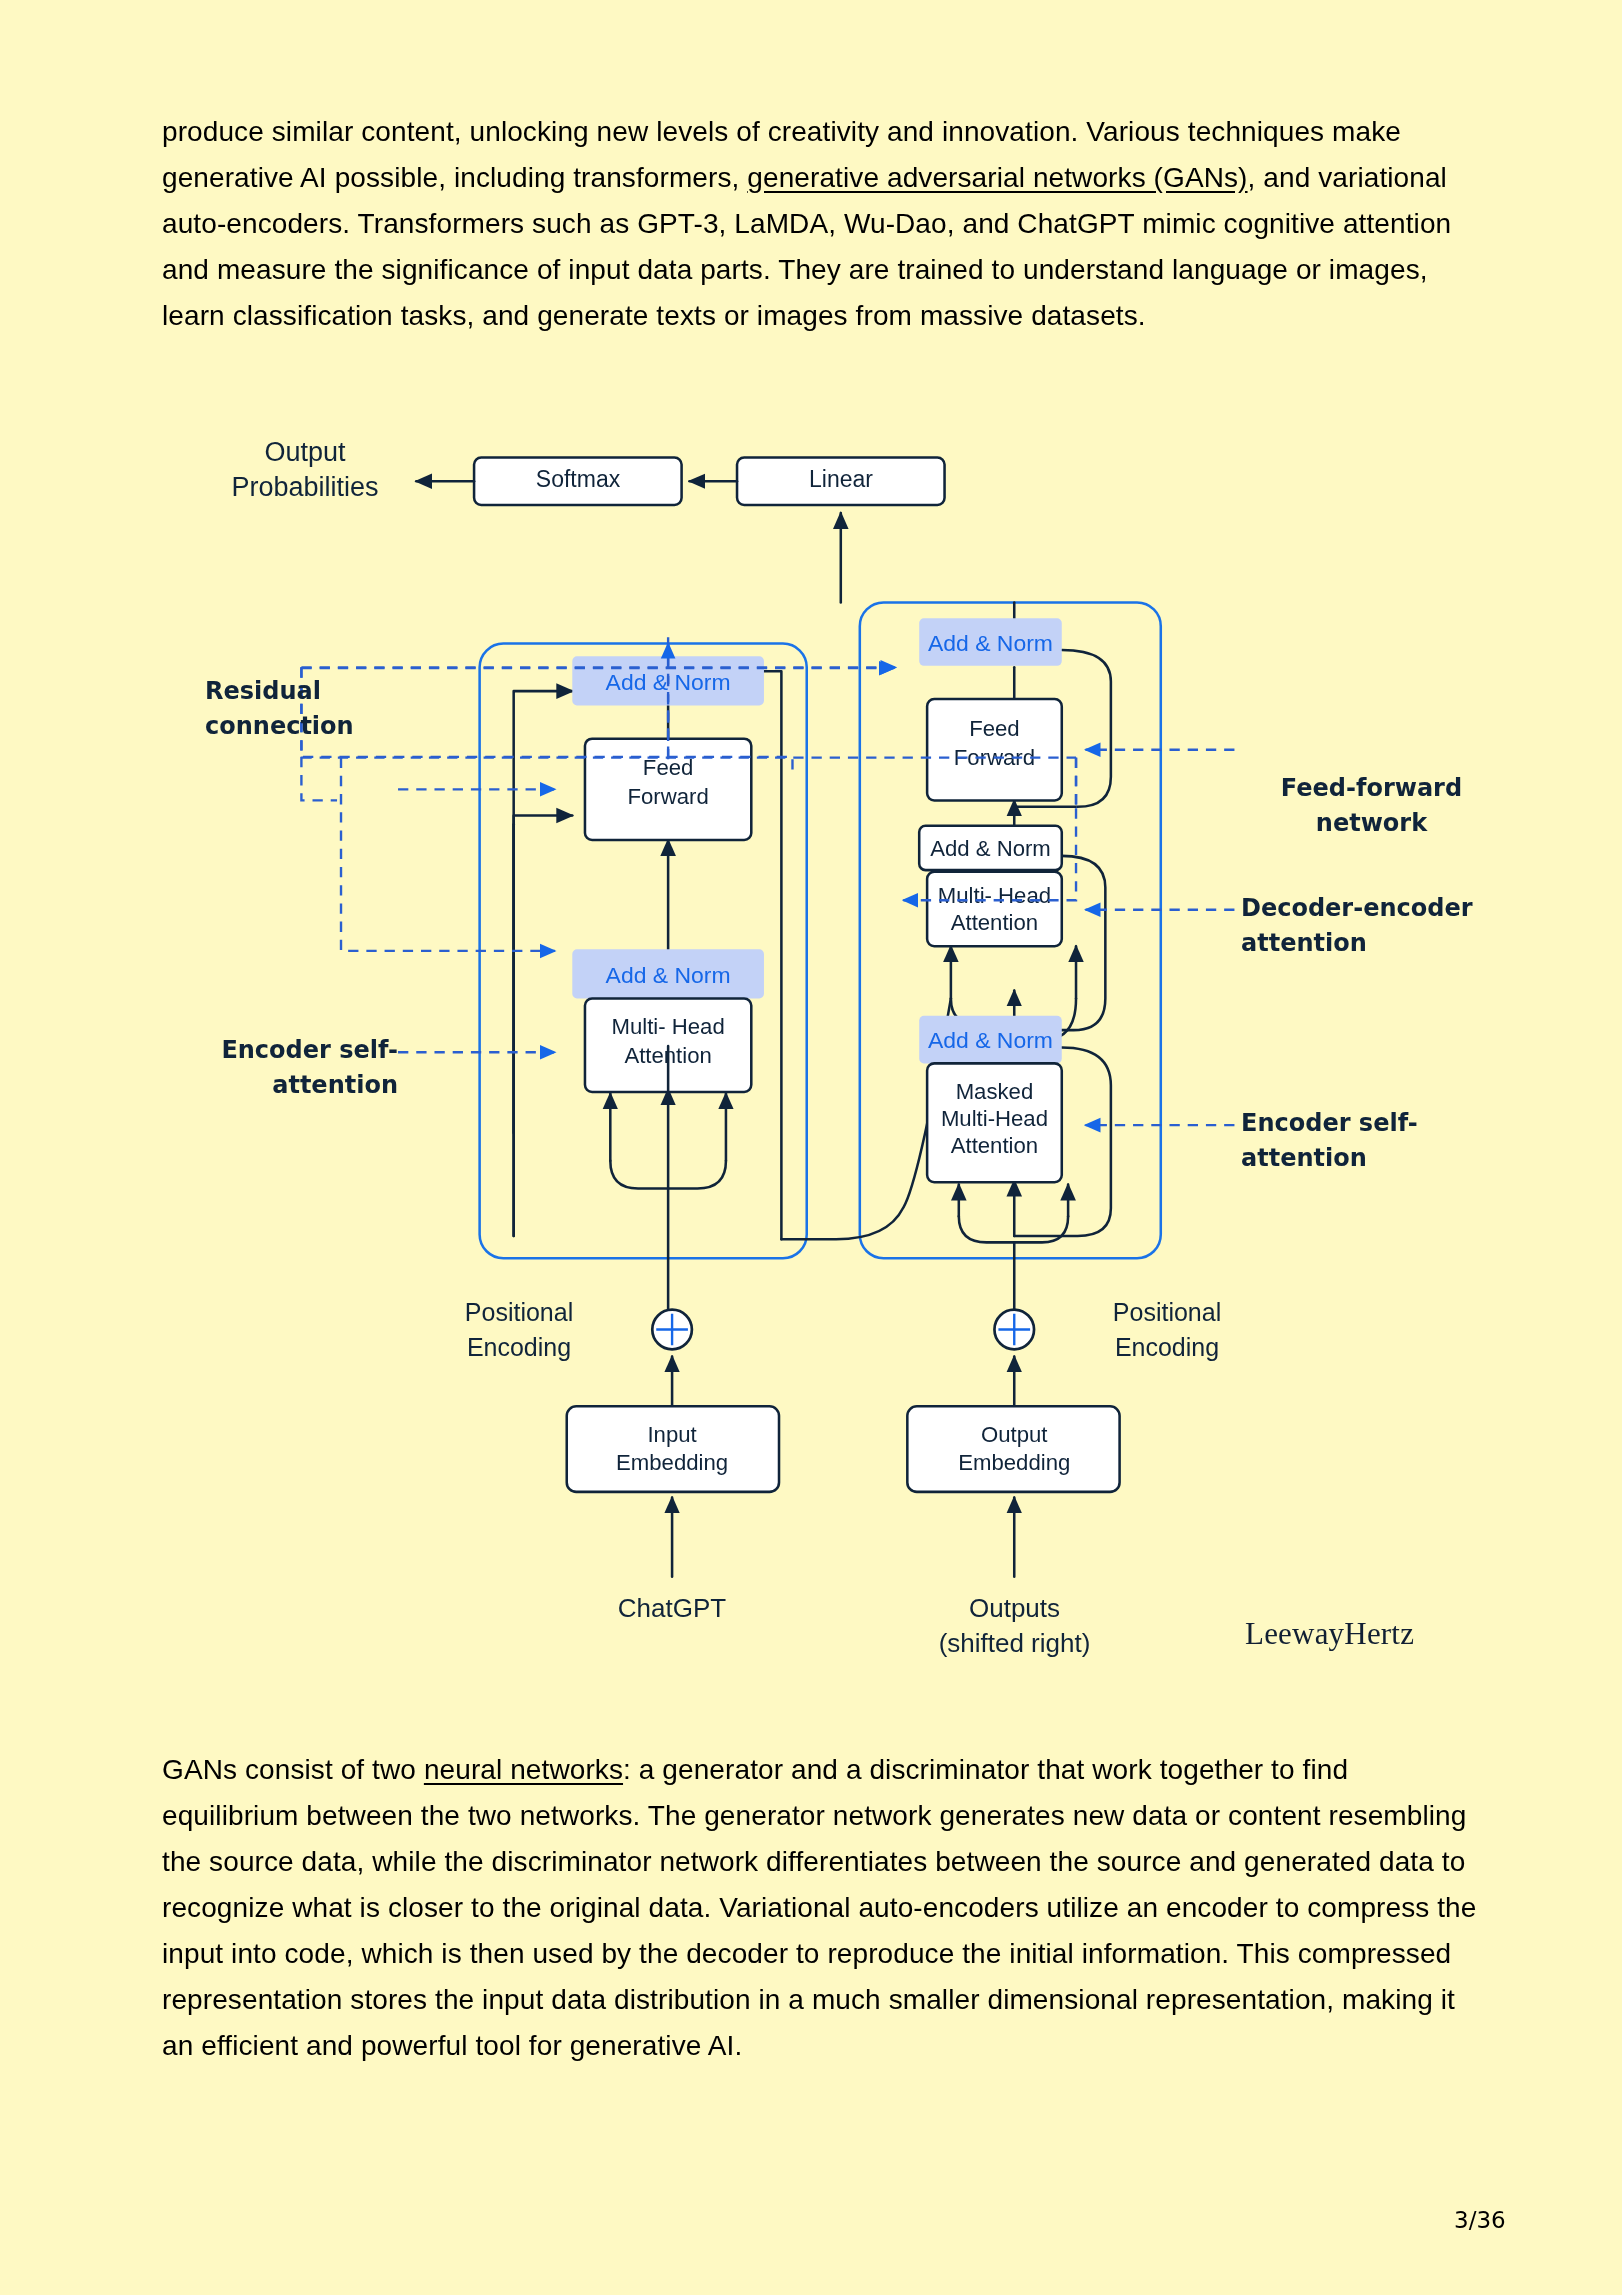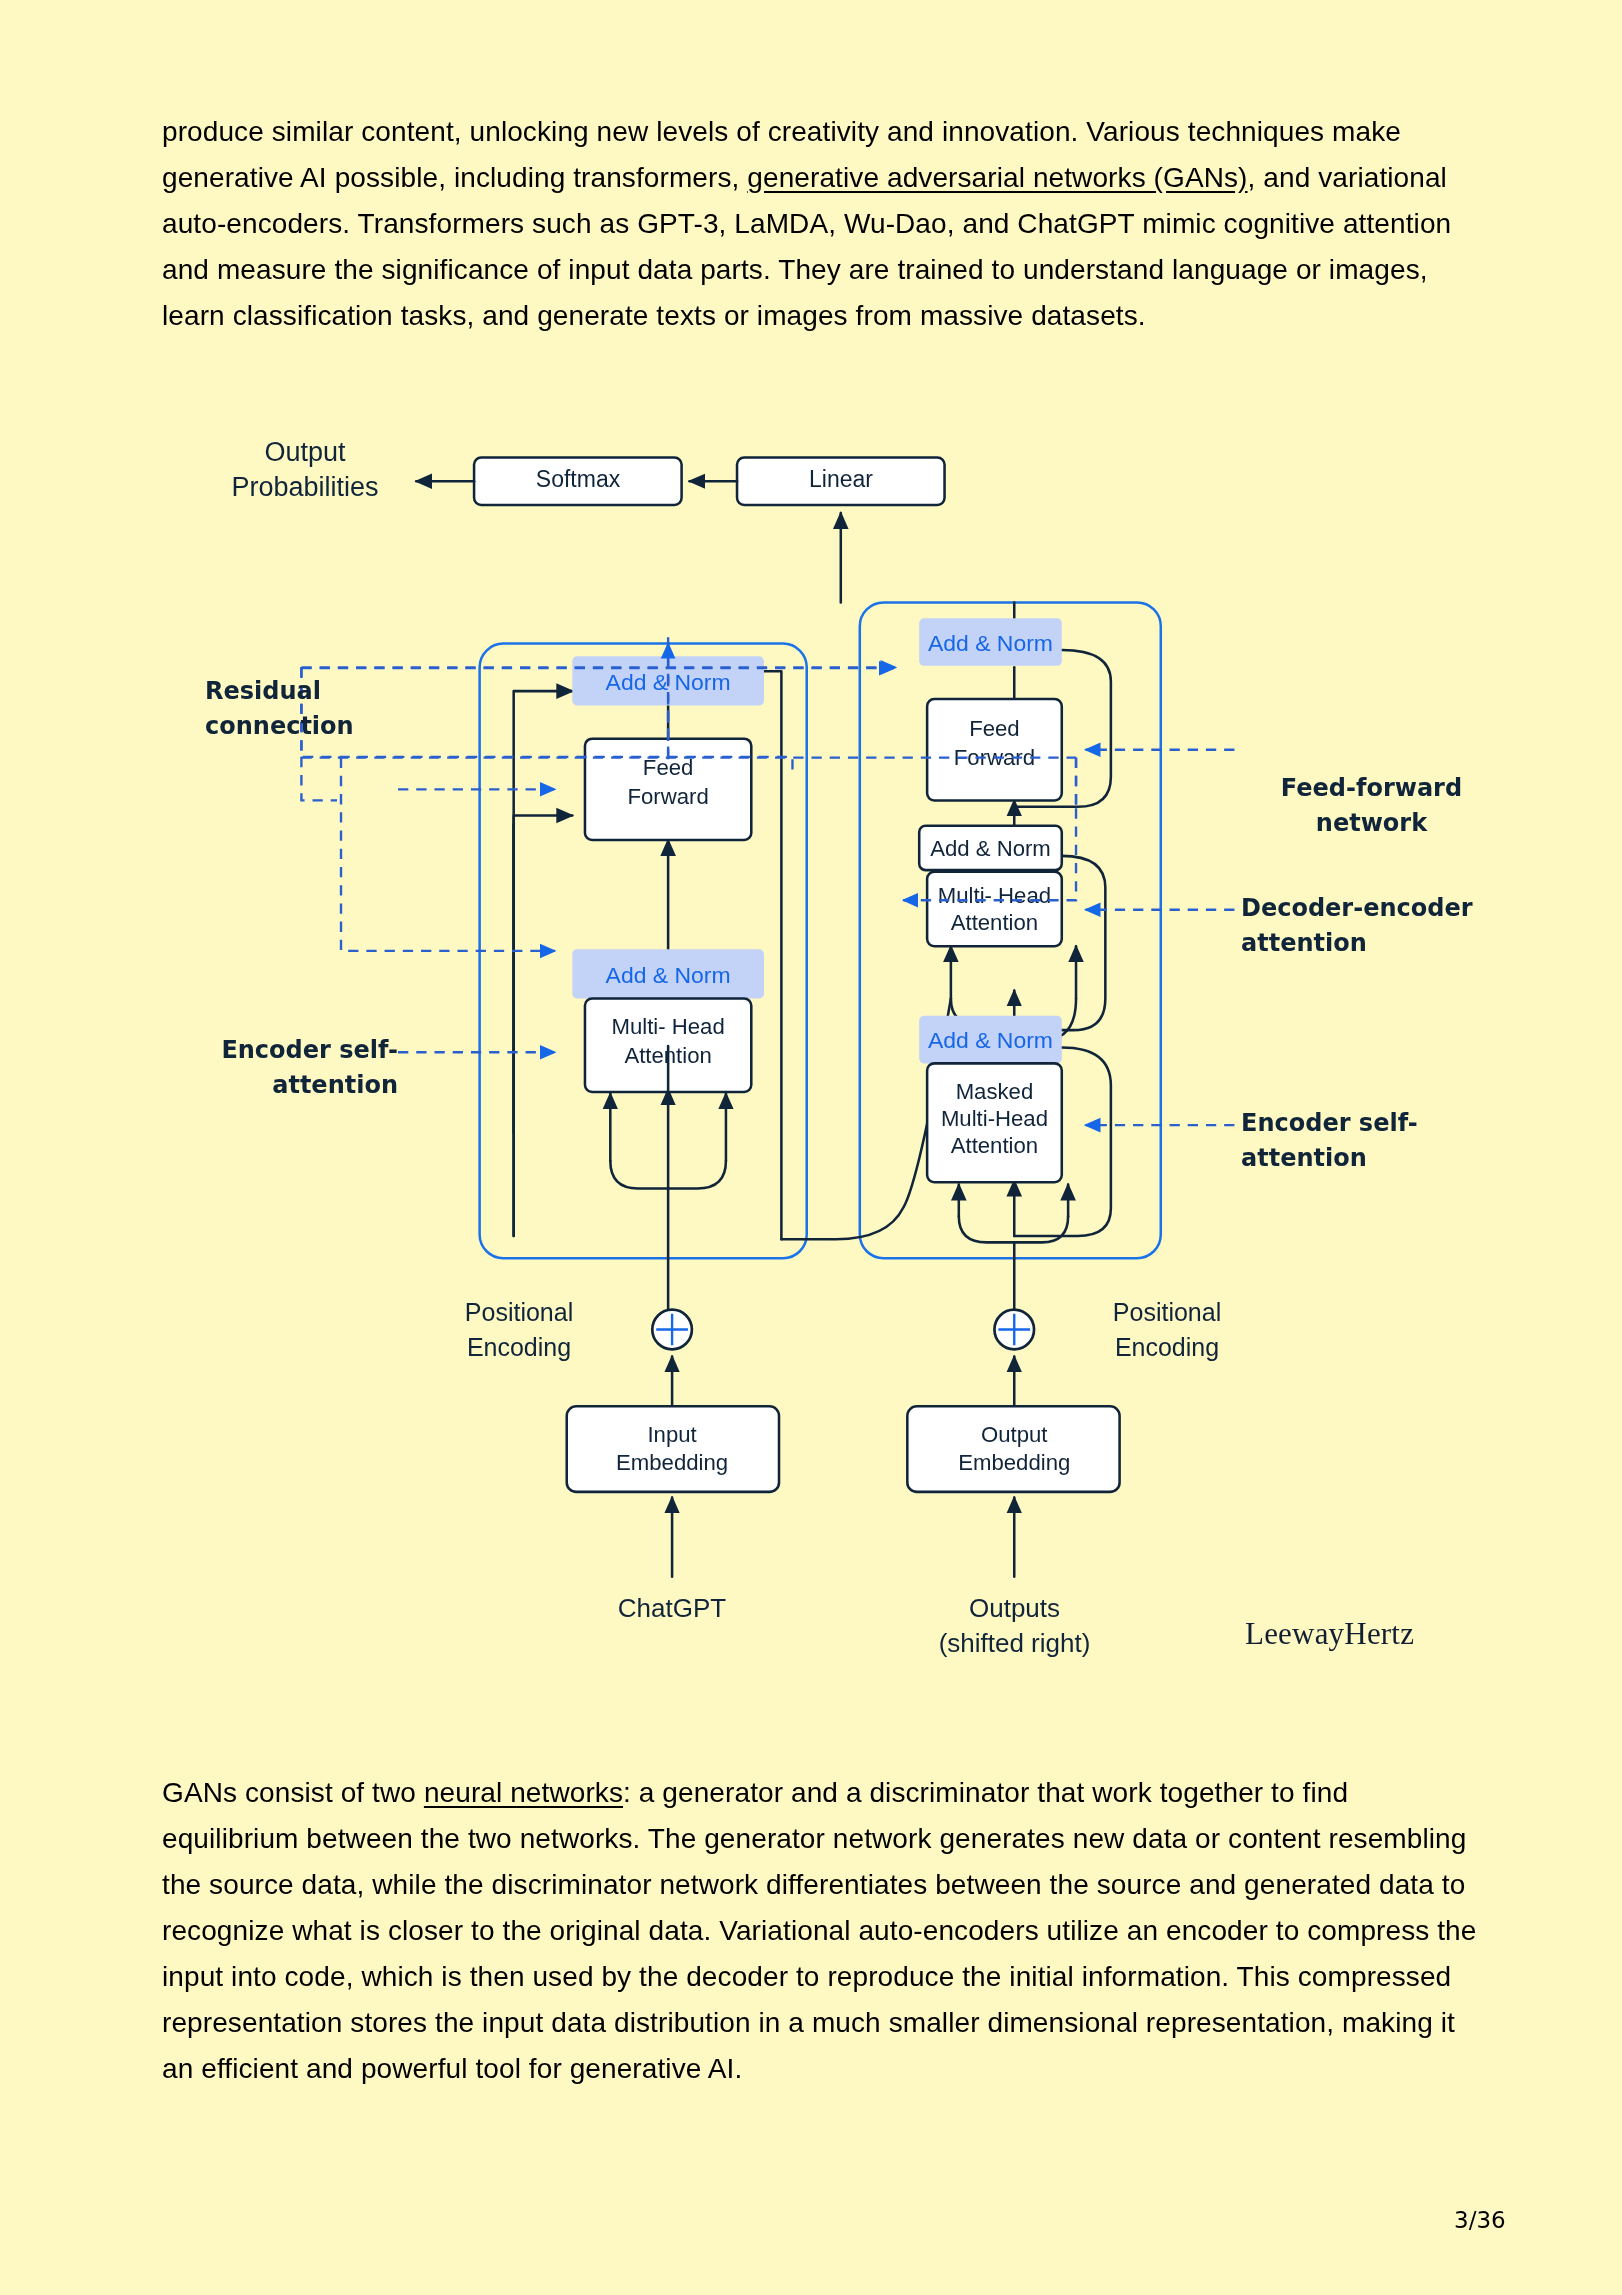--- a/index.html
+++ b/index.html
@@ -14,21 +14,21 @@
   .para{
     position:absolute;
     font-size:28px;
     line-height:46px;
     color:#000;
     letter-spacing:0.1px;
   }
   .para .ul{text-decoration:underline;text-underline-offset:4px;}
 
   #para-top{left:162px;top:109px;width:1315px;}
-  #para-bottom{left:162px;top:1747px;width:1315px;margin-top:23px;}
+  #para-bottom{left:162px;top:1747px;width:1315px;}
 
   #figure{position:absolute;left:143px;top:444px;width:1394px;height:1196px;}
   #figure svg{display:block;}
 
   .fig-label{
     position:absolute;
     font-family:"DejaVu Sans","Liberation Sans",sans-serif;
     font-weight:700;
     color:#10243a;
     font-size:24px;

